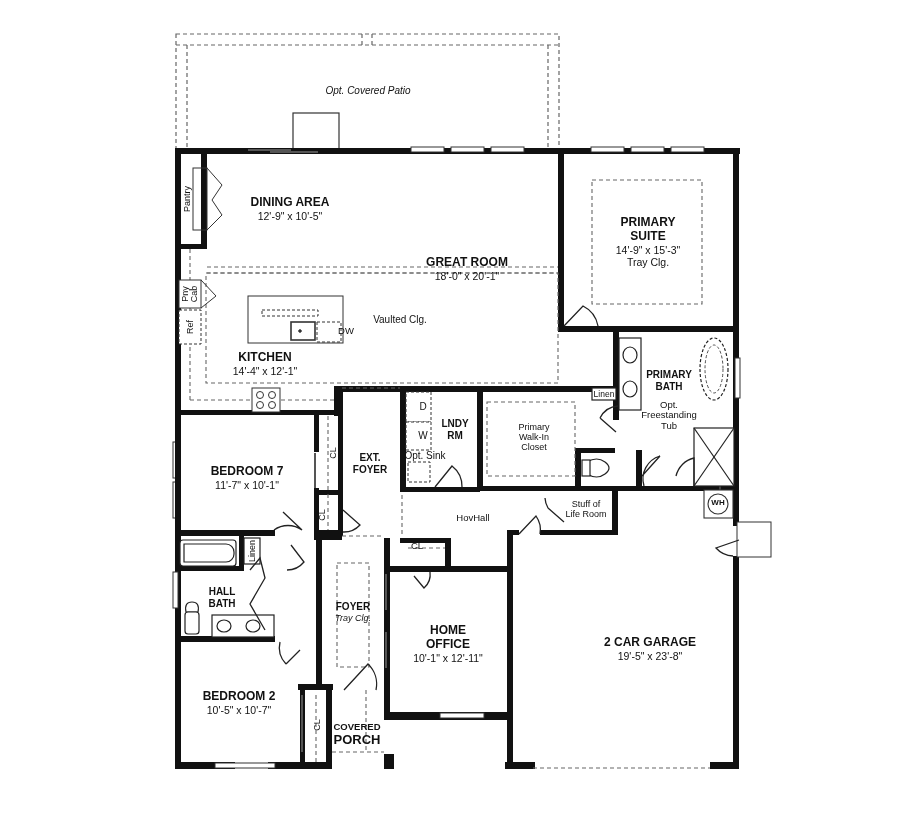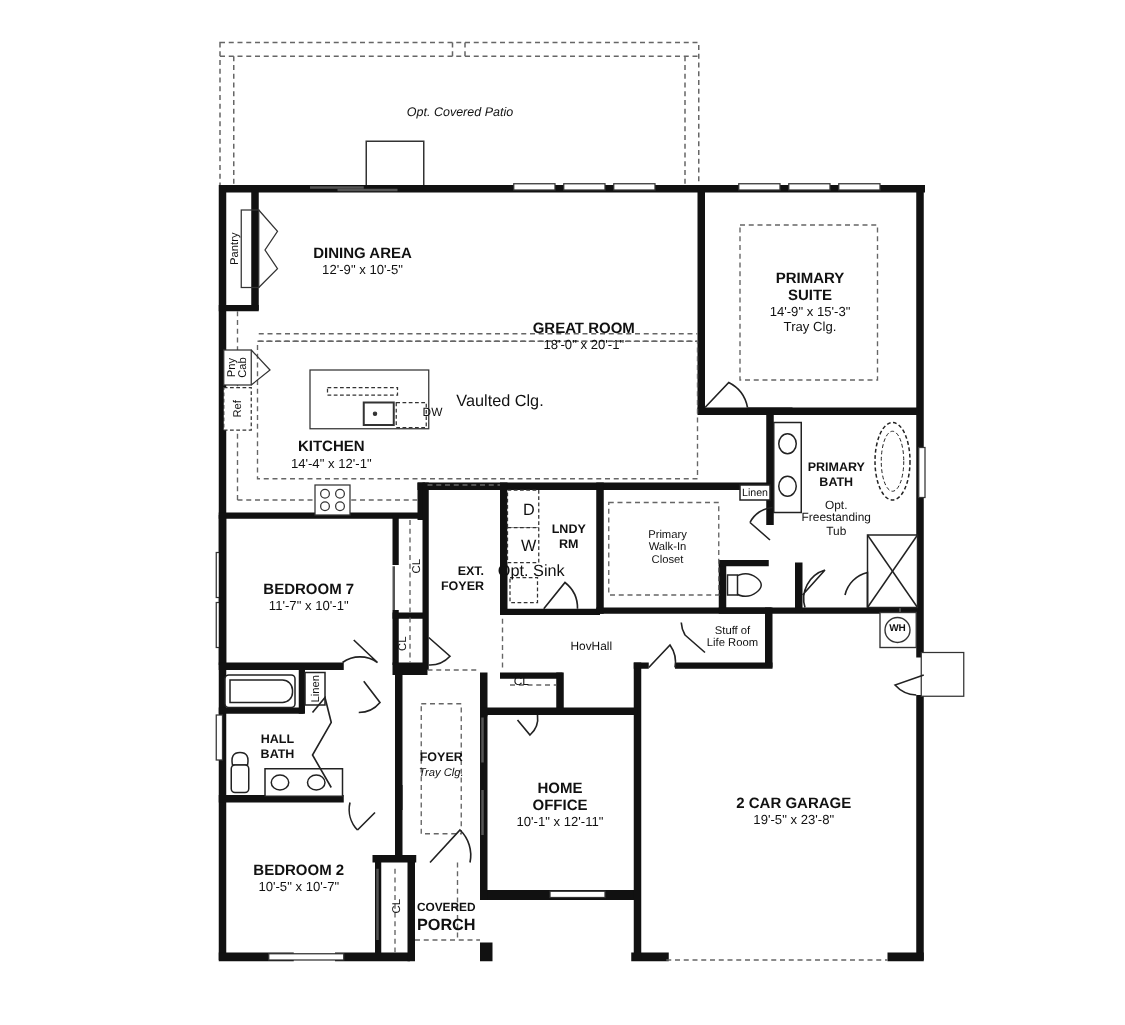--- a/index.html
+++ b/index.html
@@ -2,21 +2,21 @@
 <html><head>
   <meta charset="utf-8">
   <style>
     html, body { margin: 0; padding: 0; background: #ffffff; }
     body { width: 900px; height: 820px; position: relative; overflow: hidden; font-family: "Liberation Sans", sans-serif; color: #111; }
     #plan-svg { position: absolute; left: 0; top: 0; width: 900px; height: 820px; }
     .lbl { position: absolute; text-align: center; line-height: 1.15; white-space: nowrap; transform: translateX(-50%); }
     .lbl .name { font-weight: bold; font-size: 12px; display: block; }
     .lbl .dim { font-size: 10.5px; display: block; }
     .lbl .note { font-size: 10px; display: block; font-style: italic; }
-    .small { position: absolute; font-size: 13px; white-space: nowrap; text-align: center; line-height: 1.1; transform: translateX(-50%); }
+    .small { position: absolute; font-size: 10px; white-space: nowrap; text-align: center; line-height: 1.1; transform: translateX(-50%); }
     .vert { position: absolute; font-size: 9px; white-space: nowrap; transform: translate(-50%,-50%) rotate(-90deg); }
   </style>
 </head>
 <body>
 
 <svg id="plan-svg" viewBox="0 0 900 820" xmlns="http://www.w3.org/2000/svg">
 
   <g stroke="#666" stroke-width="1.2" fill="none" stroke-dasharray="4,3">
     <rect x="176" y="34" width="383" height="116"></rect>
     <line x1="176" y1="45" x2="559" y2="45"></line>
@@ -282,21 +282,21 @@
 
 <div class="lbl" style="left:455px; top:418px;">
   <span class="name" style="font-size:10px;">LNDY</span>
   <span class="name" style="font-size:10px;">RM</span>
 </div>
 <div class="small" style="left:423px; top:401px;">D</div>
 <div class="small" style="left:423px; top:430px;">W</div>
 <div class="small" style="left:425px; top:450px;">Opt. Sink</div>
 
 <div class="lbl" style="left:370px; top:452px;">
-  <span class="name" style="font-size:10px;text-align:right;">EXT.</span>
+  <span class="name" style="font-size:10px;">EXT.</span>
   <span class="name" style="font-size:10px;">FOYER</span>
 </div>
 
 <div class="lbl" style="left:247px; top:465px;">
   <span class="name">BEDROOM 7</span>
   <span class="dim">11'-7" x 10'-1"</span>
 </div>
 
 <div class="small" style="left:473px; top:513px; font-size:9.5px;">HovHall</div>
 
@@ -314,21 +314,21 @@
   <span class="name" style="font-size:10px;">FOYER</span>
   <span class="note" style="font-size:9px;">Tray Clg.</span>
 </div>
 
 <div class="lbl" style="left:448px; top:624px;">
   <span class="name">HOME</span>
   <span class="name">OFFICE</span>
   <span class="dim">10'-1" x 12'-11"</span>
 </div>
 
-<div class="lbl" style="left:635px; top:636px;">
+<div class="lbl" style="left:650px; top:636px;">
   <span class="name">2 CAR GARAGE</span>
   <span class="dim">19'-5" x 23'-8"</span>
 </div>
 
 <div class="lbl" style="left:239px; top:690px;">
   <span class="name">BEDROOM 2</span>
   <span class="dim">10'-5" x 10'-7"</span>
 </div>
 
 <div class="lbl" style="left:357px; top:722px;">

